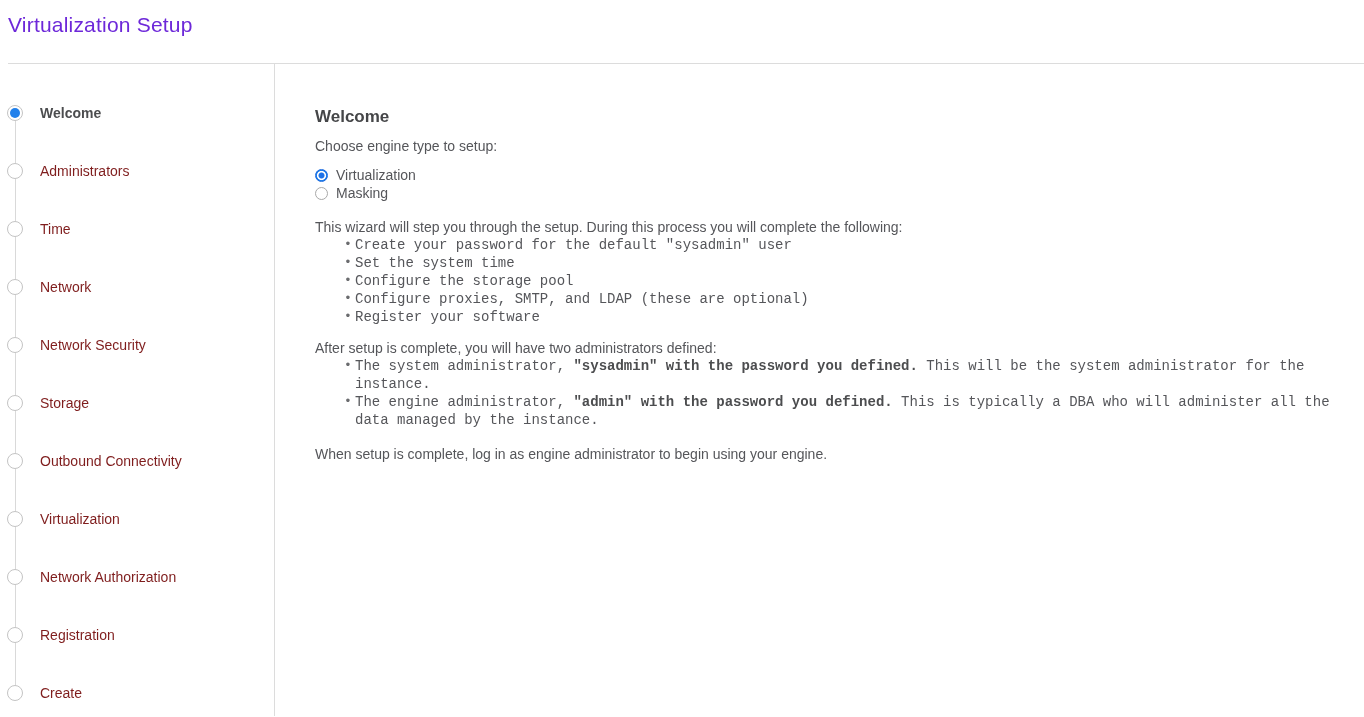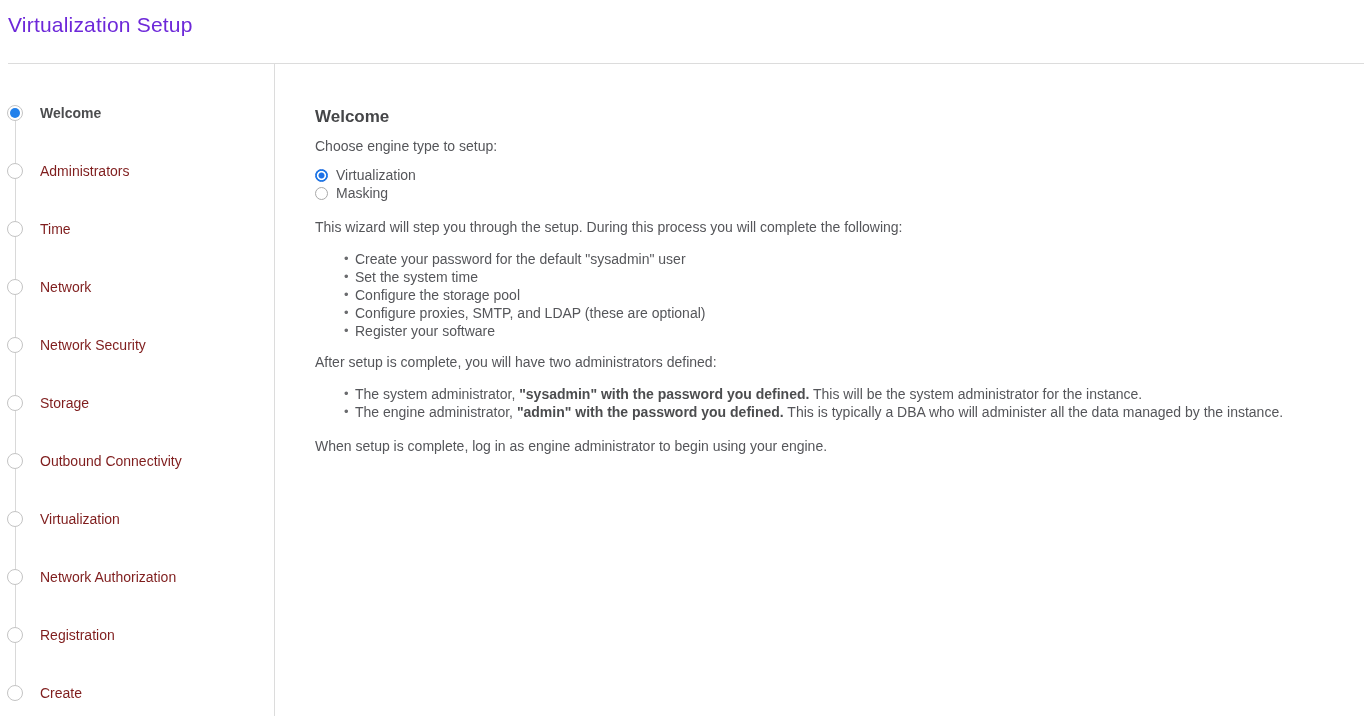--- a/index.html
+++ b/index.html
@@ -29,21 +29,21 @@
   .section-heading { font-size:17px; font-weight:bold; color:#454648; line-height:20px; }
   .engine-prompt { font-size:14px; line-height:18px; margin-top:10px; }
   .radio-group { margin-top:11px; }
   .radio-row { display:flex; align-items:center; height:18px; cursor:pointer; }
   .radio { width:13px; height:13px; border-radius:50%; border:1px solid #a9a9a9; background:#fff; flex:0 0 13px; }
   .radio.checked { border:1px solid #1a6ae0;
     background:radial-gradient(circle at 50% 50%, #1f73e8 0 2.6px, #ffffff 3.4px 4.2px, #2180eb 4.9px); }
   .radio-label { margin-left:8px; font-size:14px; }
   .para { font-size:14px; line-height:18px; margin-top:16px; max-width:1050px; }
   .para.tight { margin-top:13px; }
-  ul.content-list { margin-top:14px; list-style:none; }
+  ul.content-list { list-style:none;font-family:Liberation Mono, monospace; }
   ul.content-list li { font-size:14px; line-height:18px; padding-left:40px; position:relative; }
   ul.content-list li::before { content:"•"; position:absolute; left:29px; color:#6a6b6e; font-size:13px; }
   .bold-seg { font-weight:bold; color:#4c4d4f; }
 </style>
 </head>
 <body>
 
 <div class="header">
   <div class="page-title">Virtualization Setup</div>
 </div>

